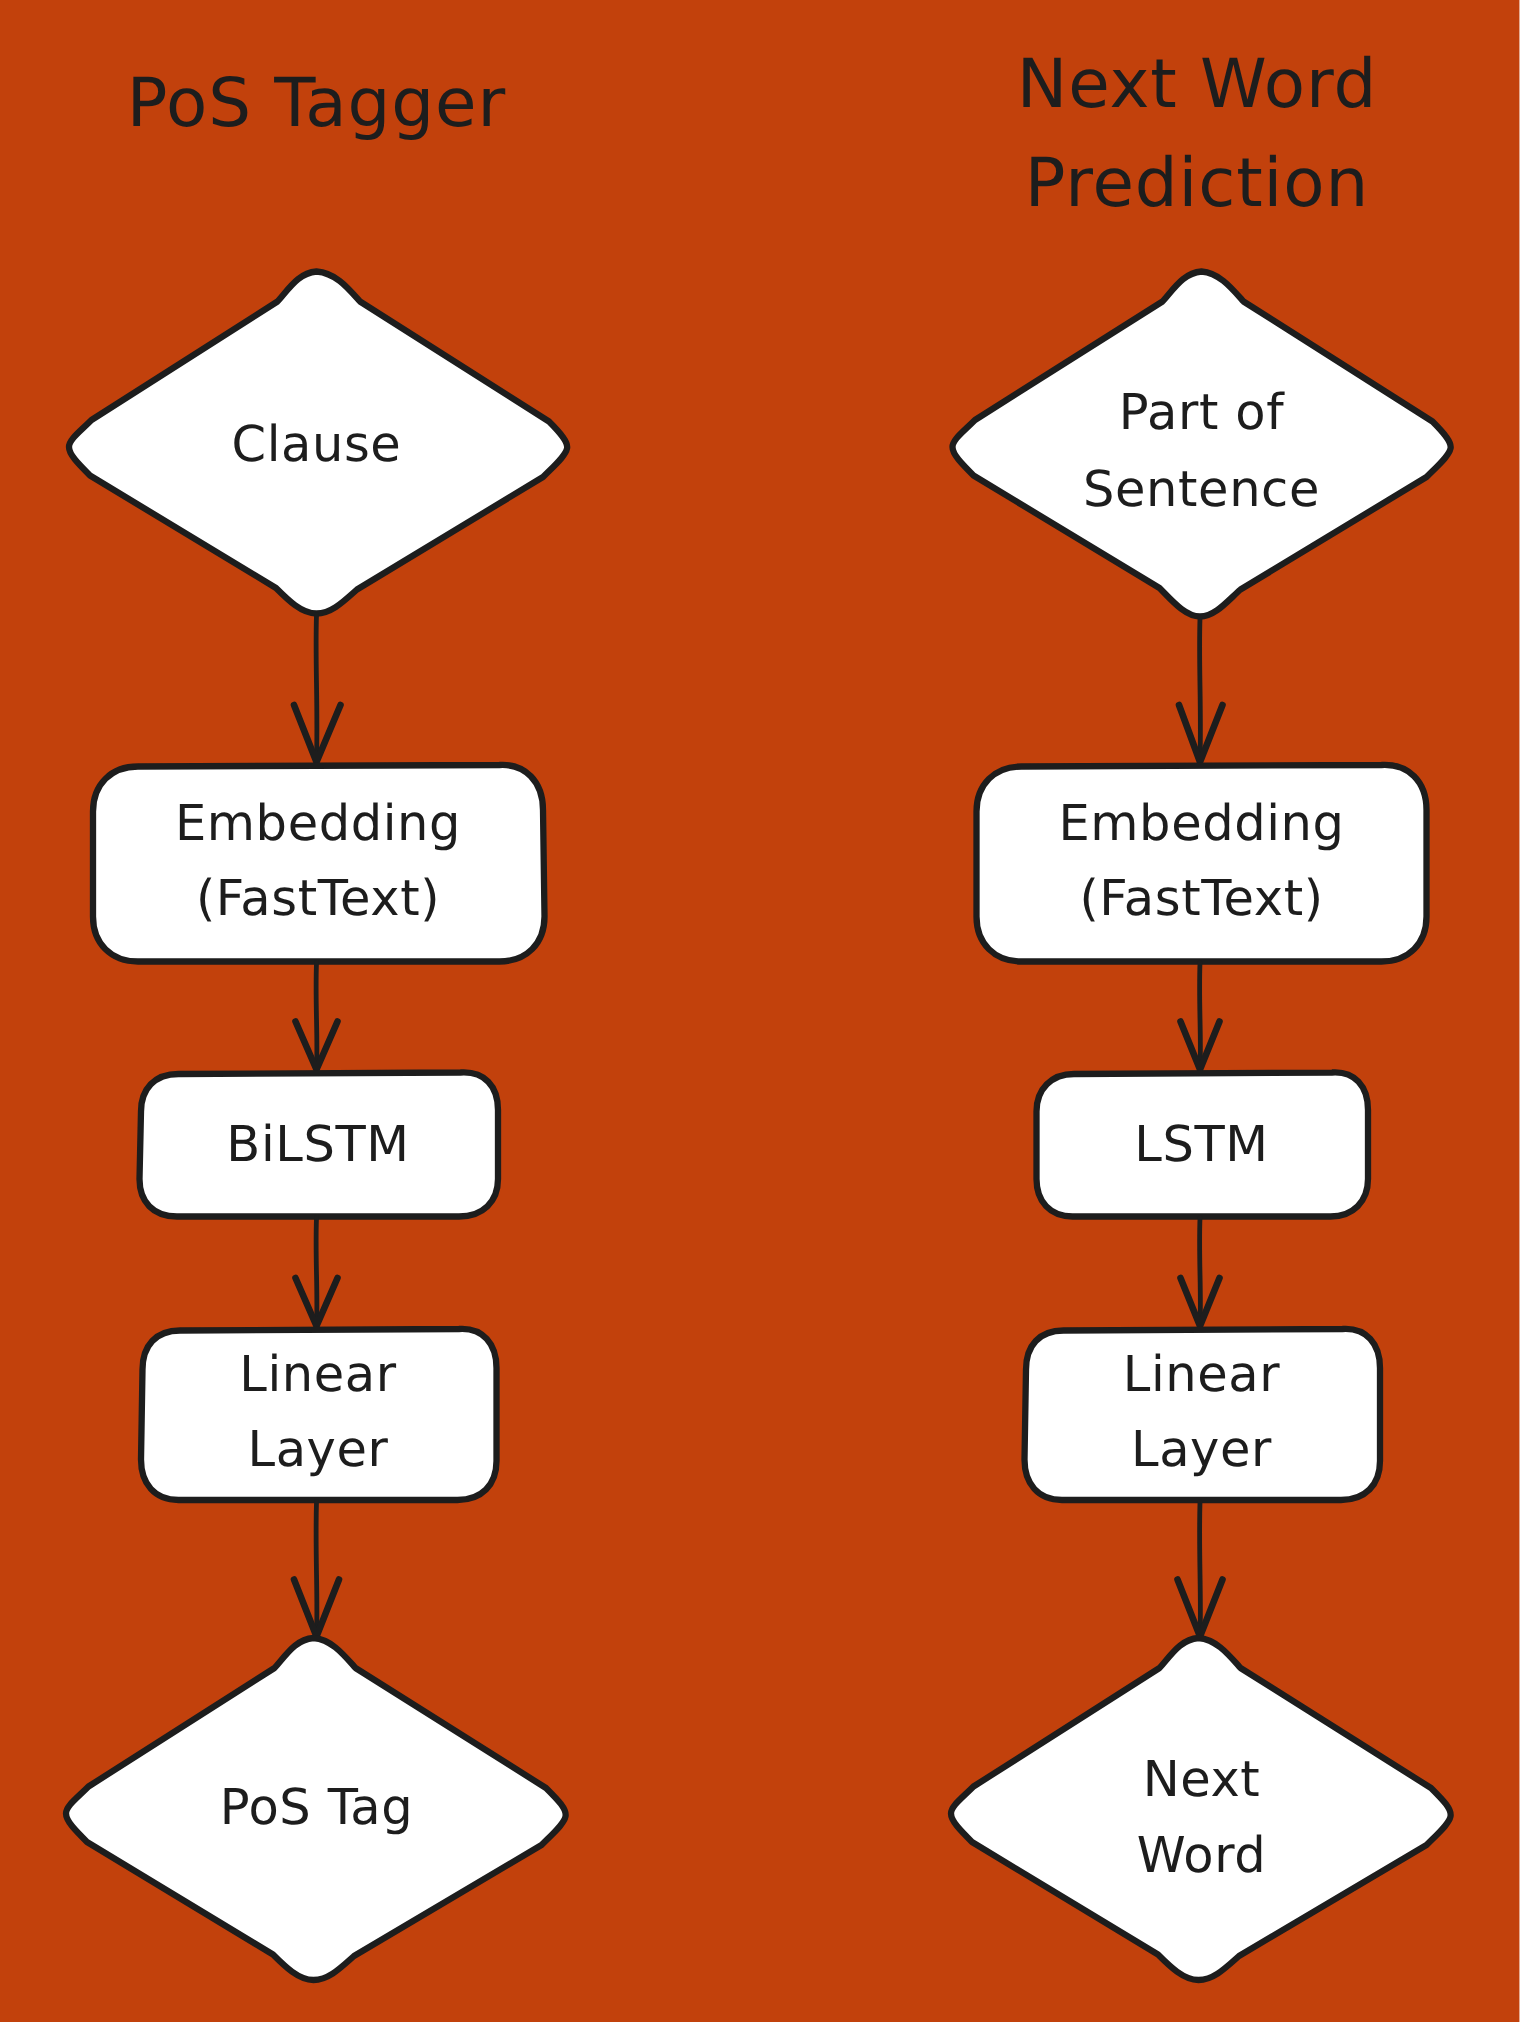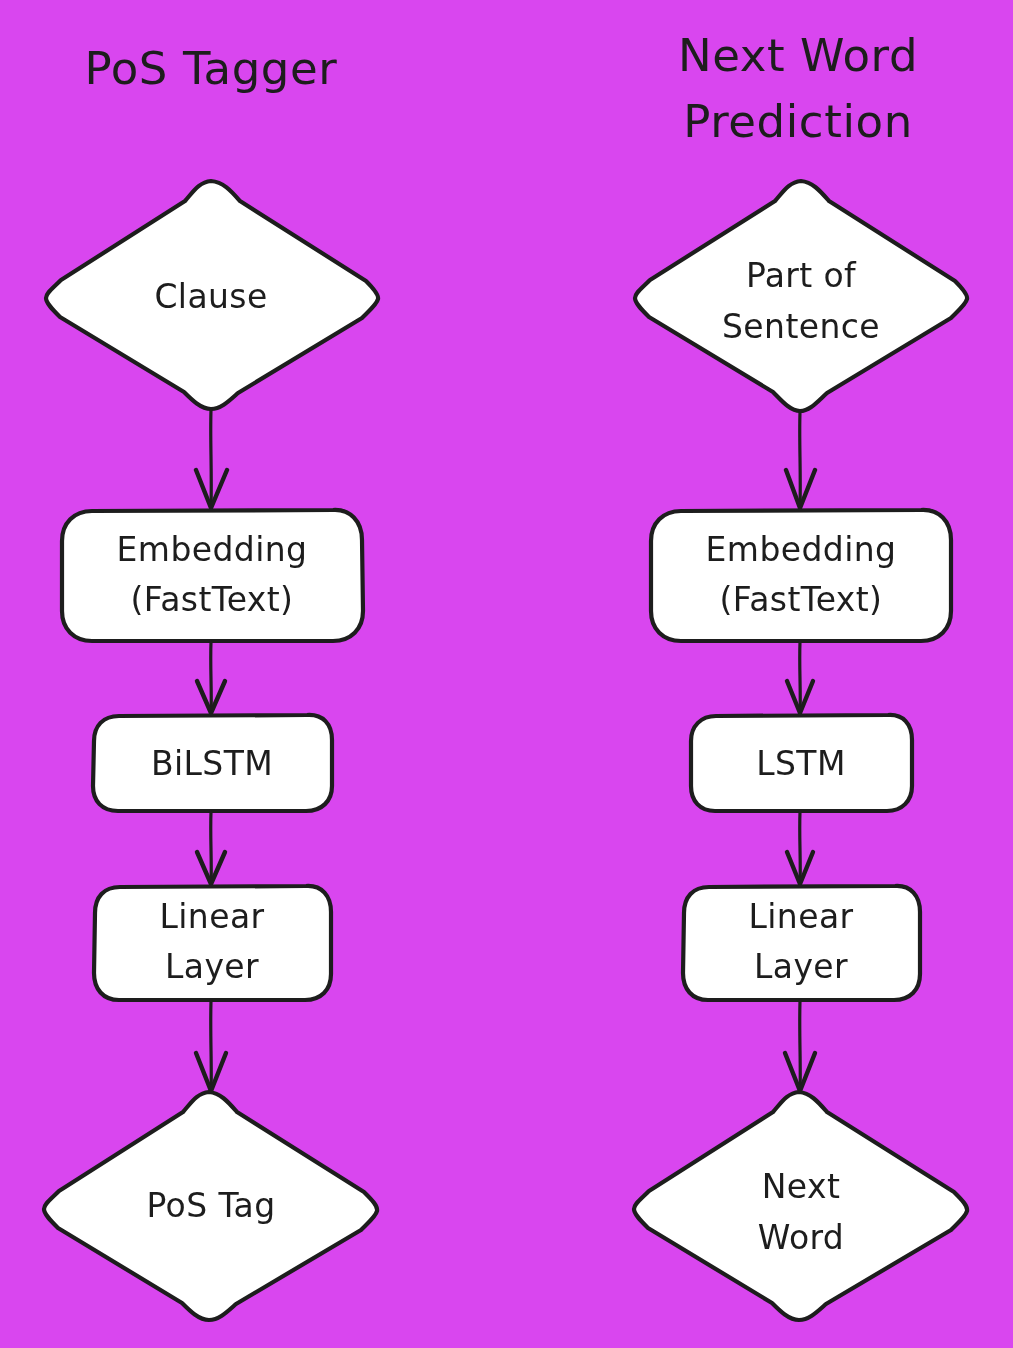--- a/index.html
+++ b/index.html
@@ -11,21 +11,21 @@
   body {
     width: 1013px;
     height: 1348px;
     font-family: "DejaVu Sans", sans-serif;
     overflow: hidden;
   }
   #diagram-root {
     position: relative;
     width: 1013px;
     height: 1348px;
-    background: #d946ef;
+    background: #c2410c;
   }
   svg.flow {
     position: absolute;
     top: 0;
     left: 0;
     width: 1013px;
     height: 1348px;
   }
   .shape-stroke {
     fill: #ffffff;

